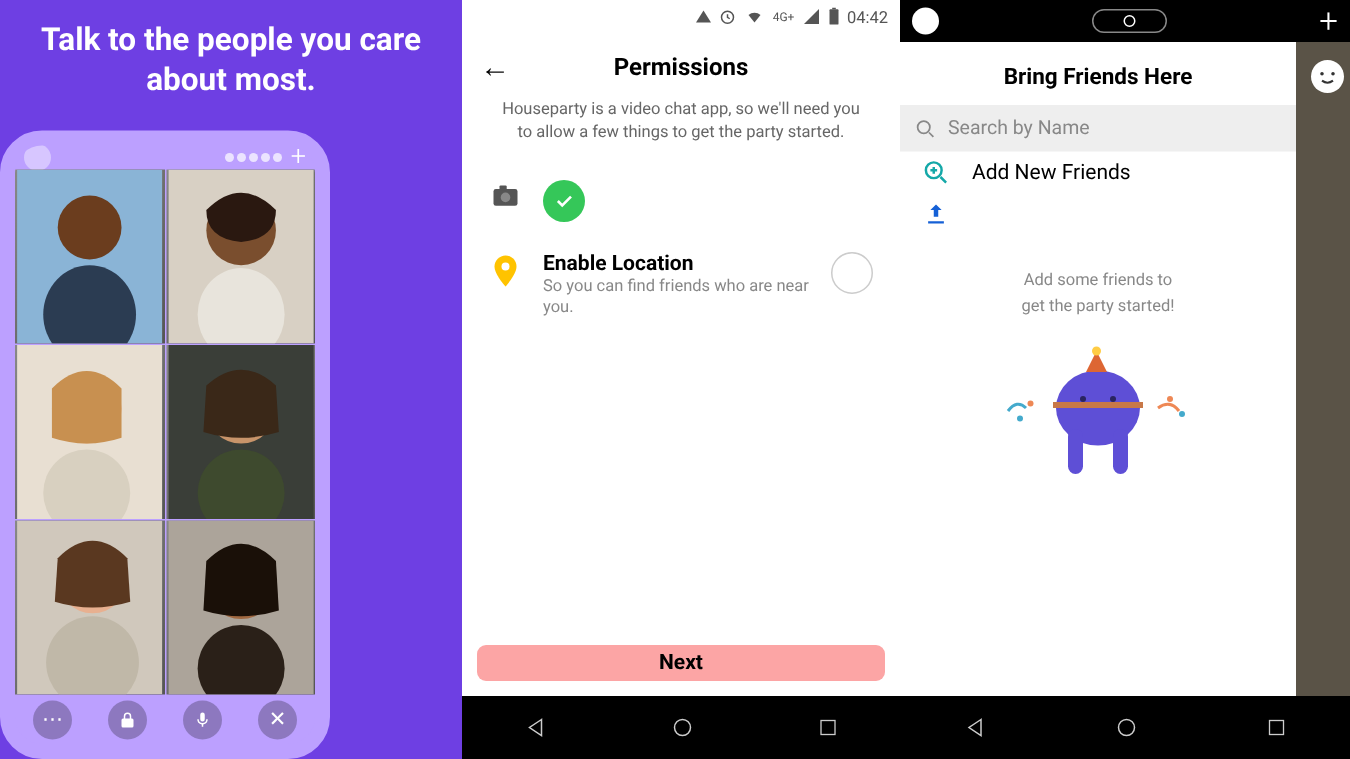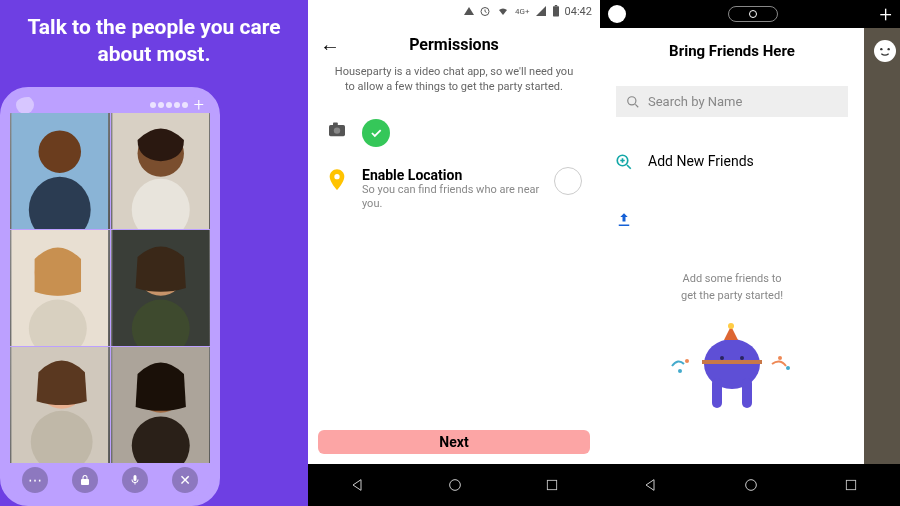--- a/index.html
+++ b/index.html
@@ -42,22 +42,22 @@
   .c3 { width:300px; background:#c8c3be; display:flex; flex-direction:column; position:relative;}
   .c3-status { height:28px; background:#000; display:flex; align-items:center; justify-content:space-between; padding:0 8px;}
   .face-circ{width:18px;height:18px;border-radius:50%;background:#fff;}
   .pill{width:50px;height:16px;border:1.5px solid #888;border-radius:9px;display:flex;align-items:center;justify-content:center;}
   .pill-dot{width:8px;height:8px;border-radius:50%;border:1.5px solid #fff;}
   .c3-plus{color:#fff;font-size:22px;font-weight:300;}
   .sheet { background:#fff; position:absolute; top:28px; left:0; right:36px; bottom:42px; display:flex; flex-direction:column;}
   .side-strip{position:absolute;right:0;top:28px;bottom:42px;width:36px;background:#5a5347;}
   .side-face{position:absolute;right:4px;top:40px;width:22px;height:22px;border-radius:50%;background:#fff;}
   .sheet-title{text-align:center;font-weight:700;font-size:15px;padding:14px 0 10px;color:#000;}
-  .search{background:#eee;margin:16px;display:flex;align-items:center;padding:8px 10px;gap:8px;color:#888;font-size:13px;}
-  .menu-row{display:flex;align-items:flex-start;gap:14px;padding:20px 14px;border-bottom:0;}
+  .search{background:#eee;margin:0;display:flex;align-items:center;padding:8px 10px;gap:8px;color:#888;font-size:13px;}
+  .menu-row{display:flex;align-items:center;gap:14px;padding:5px 14px;border-bottom:0;}
   .menu-icn{width:20px;display:flex;justify-content:center;}
   .menu-txt{font-size:14px;color:#000;}
   .empty-txt{font-size:11px;color:#888;text-align:center;padding:22px 0 12px;line-height:1.5;}
   .mascot{display:flex;justify-content:center;}
 </style>
 </head>
 <body>
 
 <div class="col c1">
   <div class="c1-title">Talk to the people you care about most.</div>

